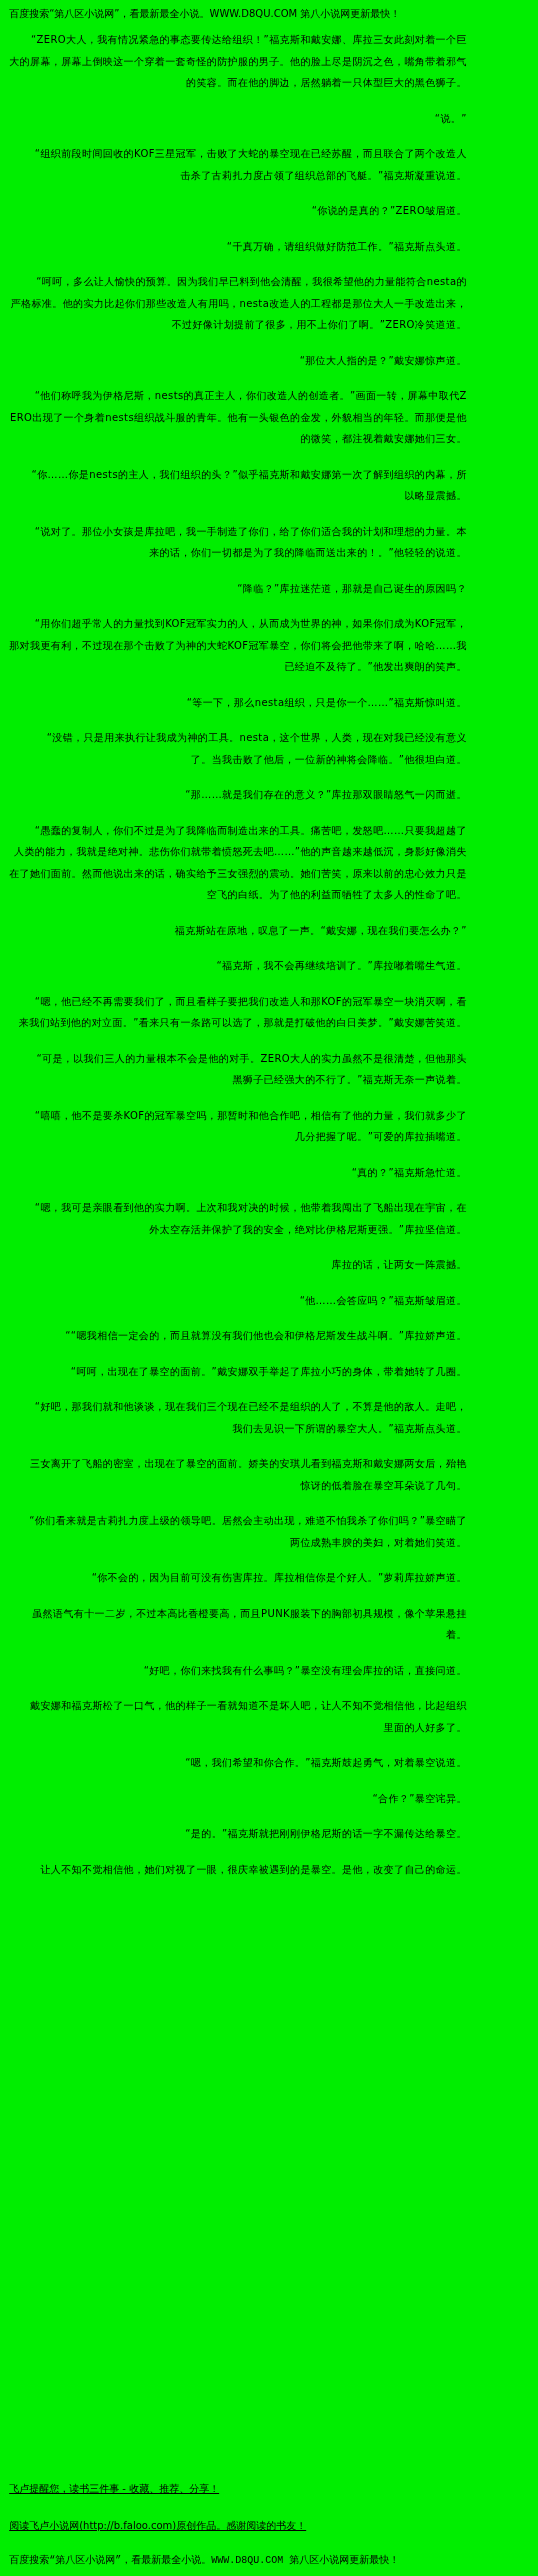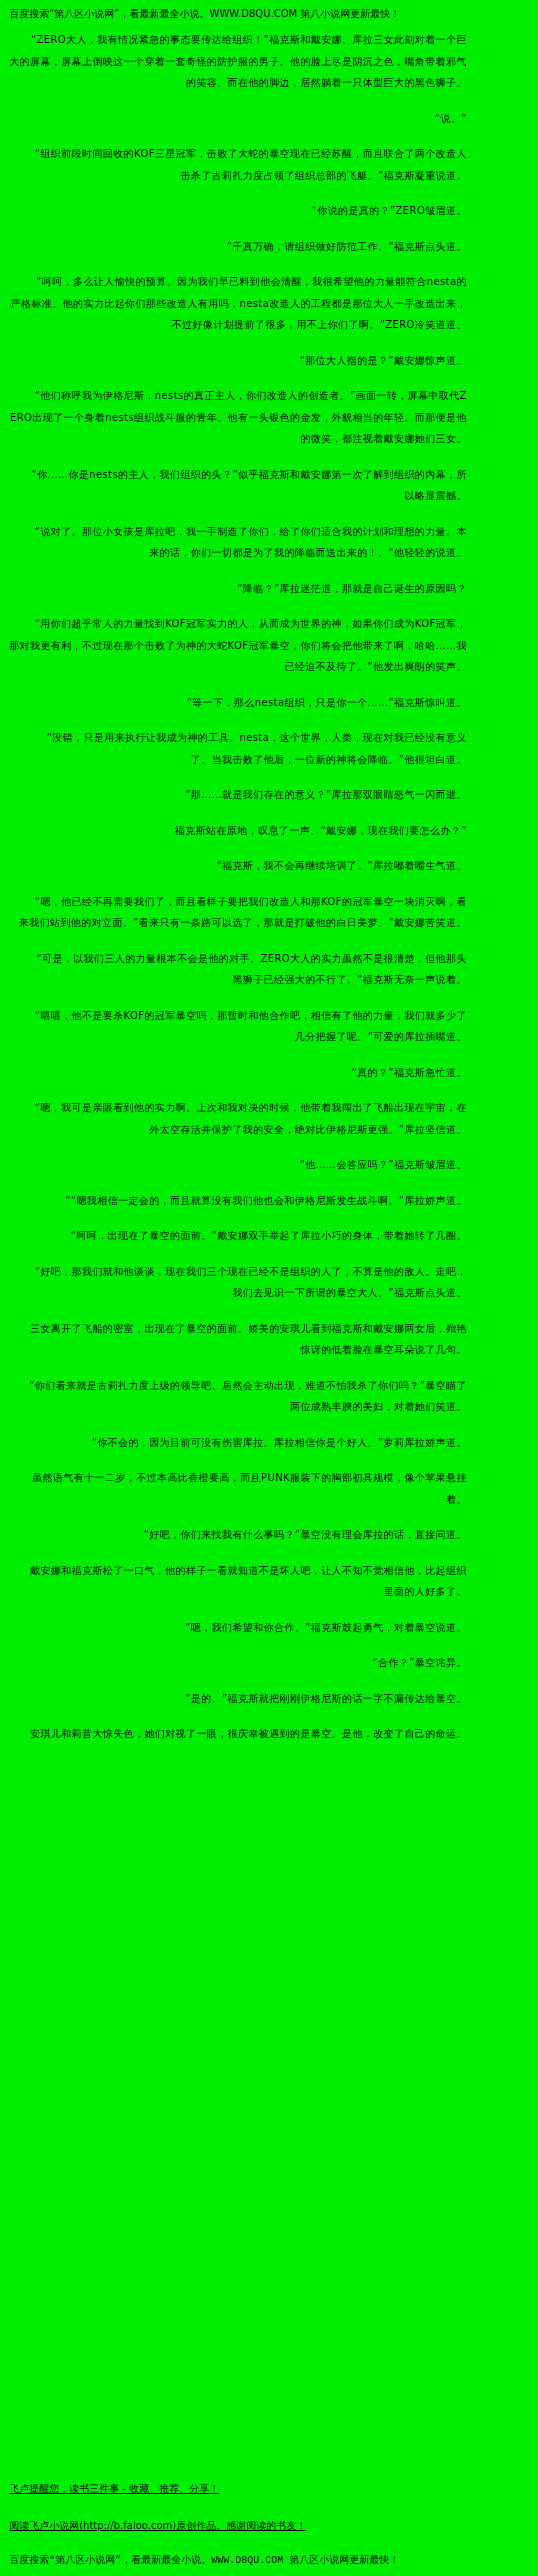--- a/index.html
+++ b/index.html
@@ -67,41 +67,43 @@
       <p>“呵呵，多么让人愉快的预算。因为我们早已料到他会清醒，我很希望他的力量能符合nesta的严格标准。他的实力比起你们那些改造人有用吗，nesta改造人的工程都是那位大人一手改造出来，不过好像计划提前了很多，用不上你们了啊。”ZERO冷笑道道。</p>
       <p>“那位大人指的是？”戴安娜惊声道。</p>
       <p>“他们称呼我为伊格尼斯，nests的真正主人，你们改造人的创造者。”画面一转，屏幕中取代ZERO出现了一个身着nests组织战斗服的青年。他有一头银色的金发，外貌相当的年轻。而那便是他的微笑，都注视着戴安娜她们三女。</p>
       <p>“你……你是nests的主人，我们组织的头？”似乎福克斯和戴安娜第一次了解到组织的内幕，所以略显震撼。</p>
       <p>“说对了。那位小女孩是库拉吧，我一手制造了你们，给了你们适合我的计划和理想的力量。本来的话，你们一切都是为了我的降临而送出来的！。”他轻轻的说道。</p>
       <p>“降临？”库拉迷茫道，那就是自己诞生的原因吗？</p>
       <p>“用你们超乎常人的力量找到KOF冠军实力的人，从而成为世界的神，如果你们成为KOF冠军，那对我更有利，不过现在那个击败了为神的大蛇KOF冠军暴空，你们将会把他带来了啊，哈哈……我已经迫不及待了。”他发出爽朗的笑声。</p>
       <p>“等一下，那么nesta组织，只是你一个……”福克斯惊叫道。</p>
       <p>“没错，只是用来执行让我成为神的工具。nesta，这个世界，人类，现在对我已经没有意义了。当我击败了他后，一位新的神将会降临。”他很坦白道。</p>
       <p>“那……就是我们存在的意义？”库拉那双眼睛怒气一闪而逝。</p>
+      <p>“愚蠢的复制人，你们不过是为了我降临而制造出来的工具。痛苦吧，发怒吧……只要我超越了人类的能力，我就是绝对神。悲伤你们就带着愤怒死去吧……”他的声音越来越低沉，身影好像消失在了她们面前。然而他说出来的话，确实给予三女强烈的震动。她们苦笑，原来以前的忠心效力只是空飞的白纸。为了他的利益而牺牲了太多人的性命了吧。</p>
       <p>福克斯站在原地，叹息了一声。“戴安娜，现在我们要怎么办？”</p>
       <p>“福克斯，我不会再继续培训了。”库拉嘟着嘴生气道。</p>
       <p>“嗯，他已经不再需要我们了，而且看样子要把我们改造人和那KOF的冠军暴空一块消灭啊，看来我们站到他的对立面。”看来只有一条路可以选了，那就是打破他的白日美梦。”戴安娜苦笑道。</p>
       <p>“可是，以我们三人的力量根本不会是他的对手。ZERO大人的实力虽然不是很清楚，但他那头黑狮子已经强大的不行了。”福克斯无奈一声说着。</p>
       <p>“嘻嘻，他不是要杀KOF的冠军暴空吗，那暂时和他合作吧，相信有了他的力量，我们就多少了几分把握了呢。”可爱的库拉插嘴道。</p>
       <p>“真的？”福克斯急忙道。</p>
       <p>“嗯，我可是亲眼看到他的实力啊。上次和我对决的时候，他带着我闯出了飞船出现在宇宙，在外太空存活并保护了我的安全，绝对比伊格尼斯更强。”库拉坚信道。</p>
+      <p>库拉的话，让两女一阵震撼。</p>
       <p>“他……会答应吗？”福克斯皱眉道。</p>
       <p>““嗯我相信一定会的，而且就算没有我们他也会和伊格尼斯发生战斗啊。”库拉娇声道。</p>
       <p>“呵呵，出现在了暴空的面前。”戴安娜双手举起了库拉小巧的身体，带着她转了几圈。</p>
       <p>“好吧，那我们就和他谈谈，现在我们三个现在已经不是组织的人了，不算是他的敌人。走吧，我们去见识一下所谓的暴空大人。”福克斯点头道。</p>
       <p>三女离开了飞船的密室，出现在了暴空的面前。娇美的安琪儿看到福克斯和戴安娜两女后，殆艳惊讶的低着脸在暴空耳朵说了几句。</p>
       <p>“你们看来就是古莉扎力度上级的领导吧。居然会主动出现，难道不怕我杀了你们吗？”暴空瞄了两位成熟丰腴的美妇，对着她们笑道。</p>
       <p>“你不会的，因为目前可没有伤害库拉。库拉相信你是个好人。”萝莉库拉娇声道。</p>
       <p>虽然语气有十一二岁，不过本高比香橙要高，而且PUNK服装下的胸部初具规模，像个苹果悬挂着。</p>
       <p>“好吧，你们来找我有什么事吗？”暴空没有理会库拉的话，直接问道。</p>
       <p>戴安娜和福克斯松了一口气，他的样子一看就知道不是坏人吧，让人不知不觉相信他，比起组织里面的人好多了。</p>
       <p>“嗯，我们希望和你合作。”福克斯鼓起勇气，对着暴空说道。</p>
       <p>“合作？”暴空诧异。</p>
       <p>“是的。”福克斯就把刚刚伊格尼斯的话一字不漏传达给暴空。</p>
-      <p>安琪儿和莉昔大惊失色，她们对视了一眼，很庆幸被遇到的是暴空。是他，改变了自己的命运。</p>
+      <p>让人不知不觉相信他，她们对视了一眼，很庆幸被遇到的是暴空。是他，改变了自己的命运。</p>
     </div>
 
   <div class="footer">
     <p class="notice">飞卢提醒您，读书三件事 - 收藏、推荐、分享！</p>
     <p class="notice">阅读飞卢小说网(http://b.faloo.com)原创作品。感谢阅读的书友！</p>
     <div class="promo bottom">百度搜索“第八区小说网”，看最新最全小说。WWW.D8QU.COM 第八区小说网更新最快！</div>
   </div>
 
 </div>
 

